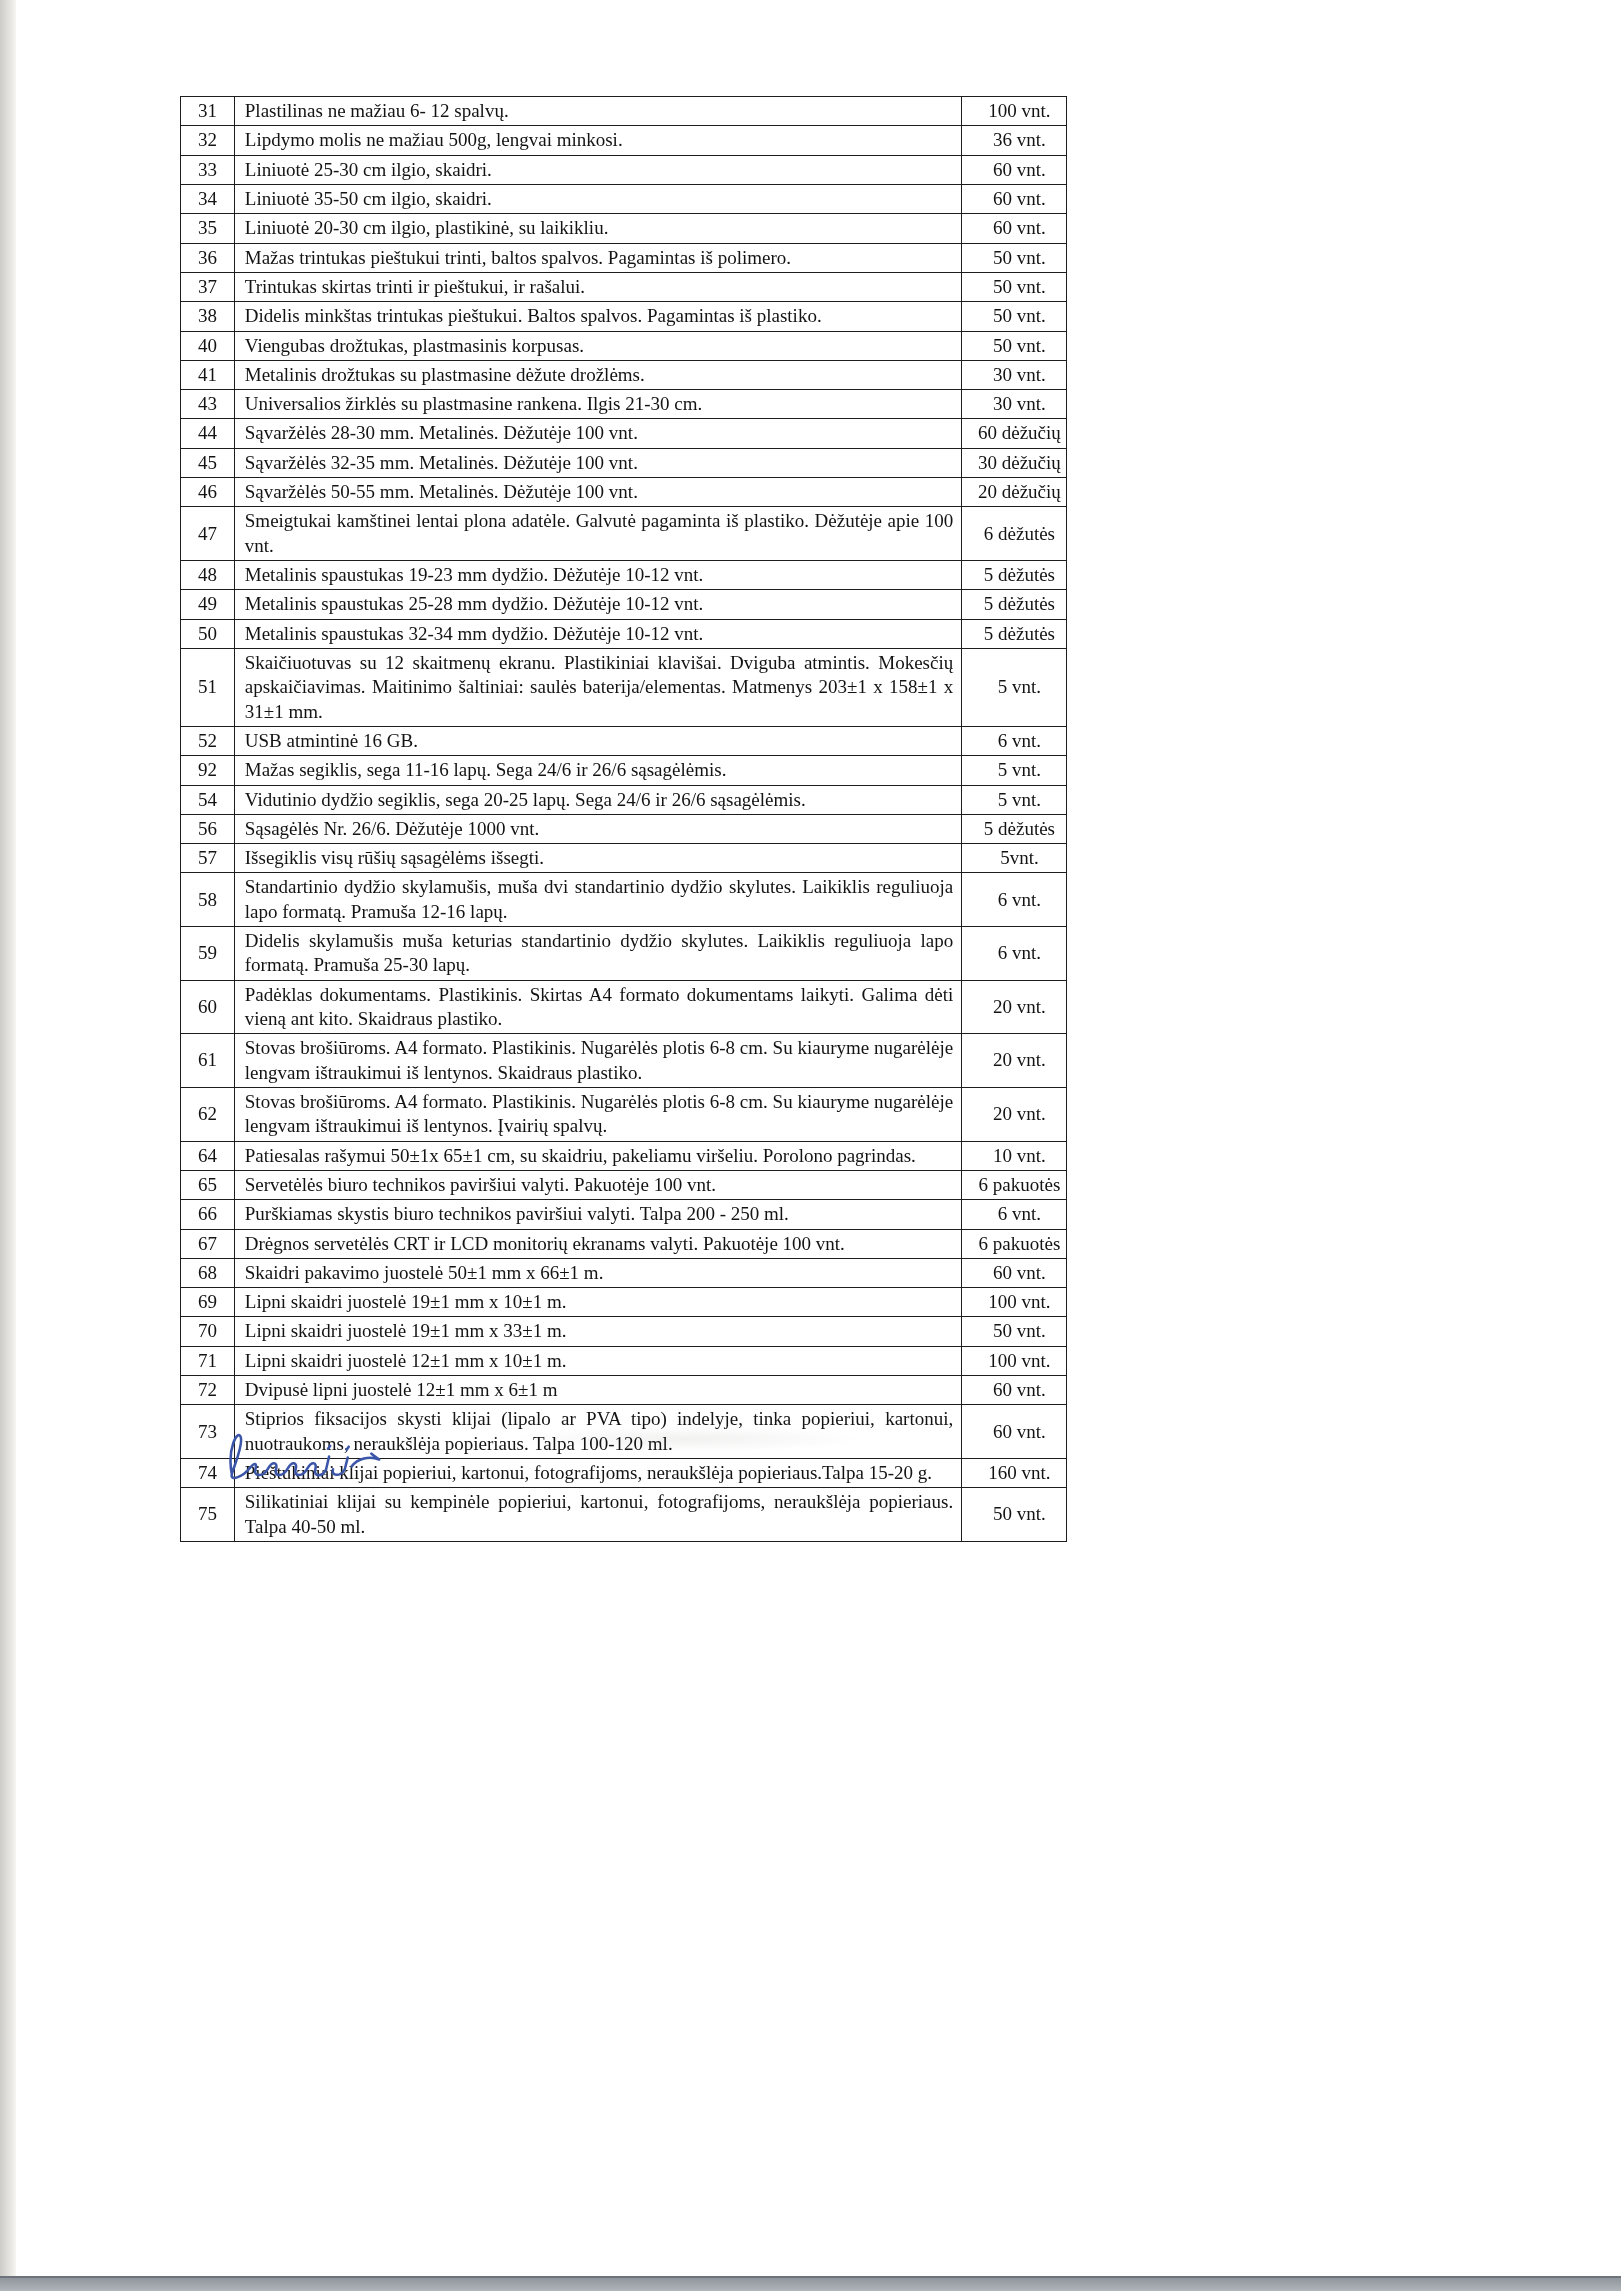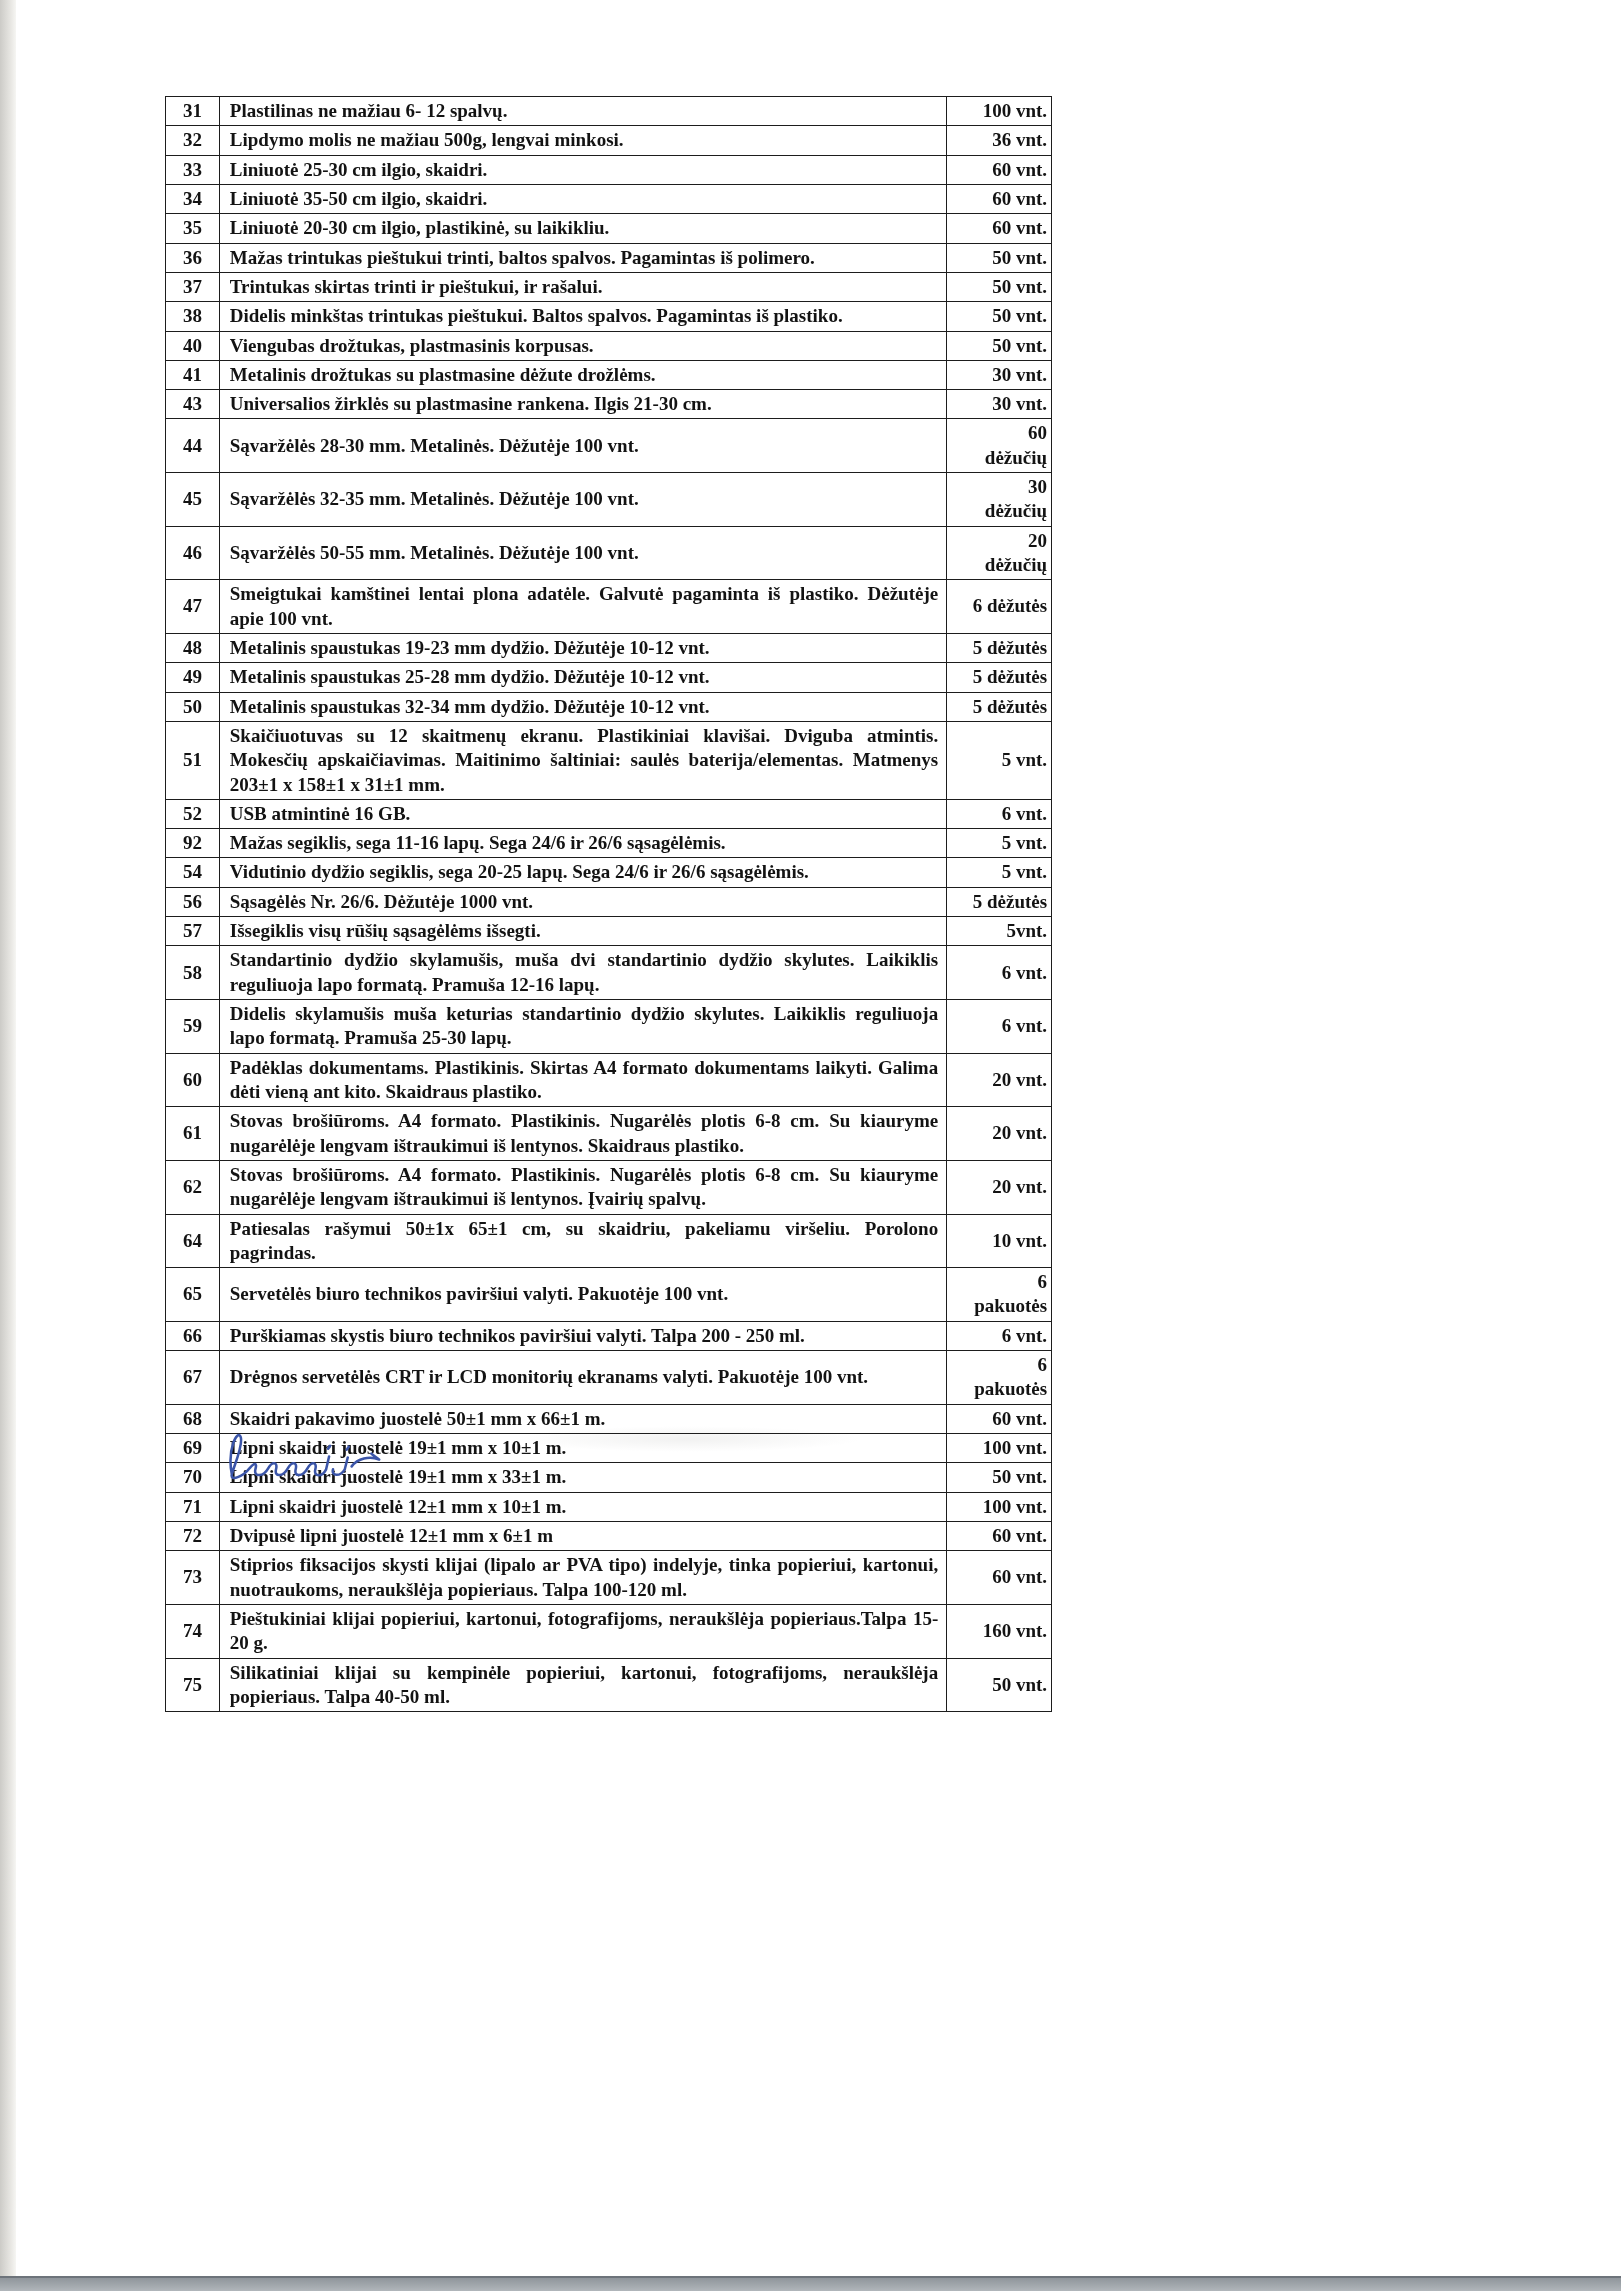--- a/index.html
+++ b/index.html
@@ -17,36 +17,35 @@
     background: linear-gradient(to right, #cccbc7, #e9e8e4 70%, #f6f6f3);
   }
   .scan-edge-bottom {
     position: absolute; left: 0; bottom: 0;
     width: 100%; height: 15.7px;
     background: linear-gradient(to bottom, #8f959b, #b3b8bd);
     border-top: 2px solid #6d737a;
   }
   table.supplies {
     position: absolute;
-    left: 165px; top: 96px;
+    left: 180px; top: 96px;
     width: 886px;
     border-collapse: collapse;
     table-layout: fixed;
-    font-weight: bold;
   }
   table.supplies td {
     border: 1.5px solid #1d1d1d;
     font-size: 19px;
     line-height: 1.28;
     vertical-align: middle;
     color: #131313;
   }
   td.num   { width: 54px;  text-align: center; padding: 1px 2px; }
   td.desc  { width: 727px; padding: 2px 7.8px 2px 9.8px; text-align: justify; }
-  td.qty   { width: 105px; padding: 2px 3.9px 2px 14.7px; text-align: right; font-size: 18.6px; }
+  td.qty   { width: 105px; padding: 2px 3.9px 2px 14.7px; text-align: center; font-size: 18.6px; }
   .signature-wrap {
     position: absolute; left: 222px; top: 1423px;
     width: 167px; height: 71px;
   }
   .smudge {
     position: absolute; left: 510px; top: 1426px;
     width: 353px; height: 25.5px;
     background: radial-gradient(ellipse at center, rgba(120,120,115,0.10), rgba(120,120,115,0) 70%);
   }
 </style>

